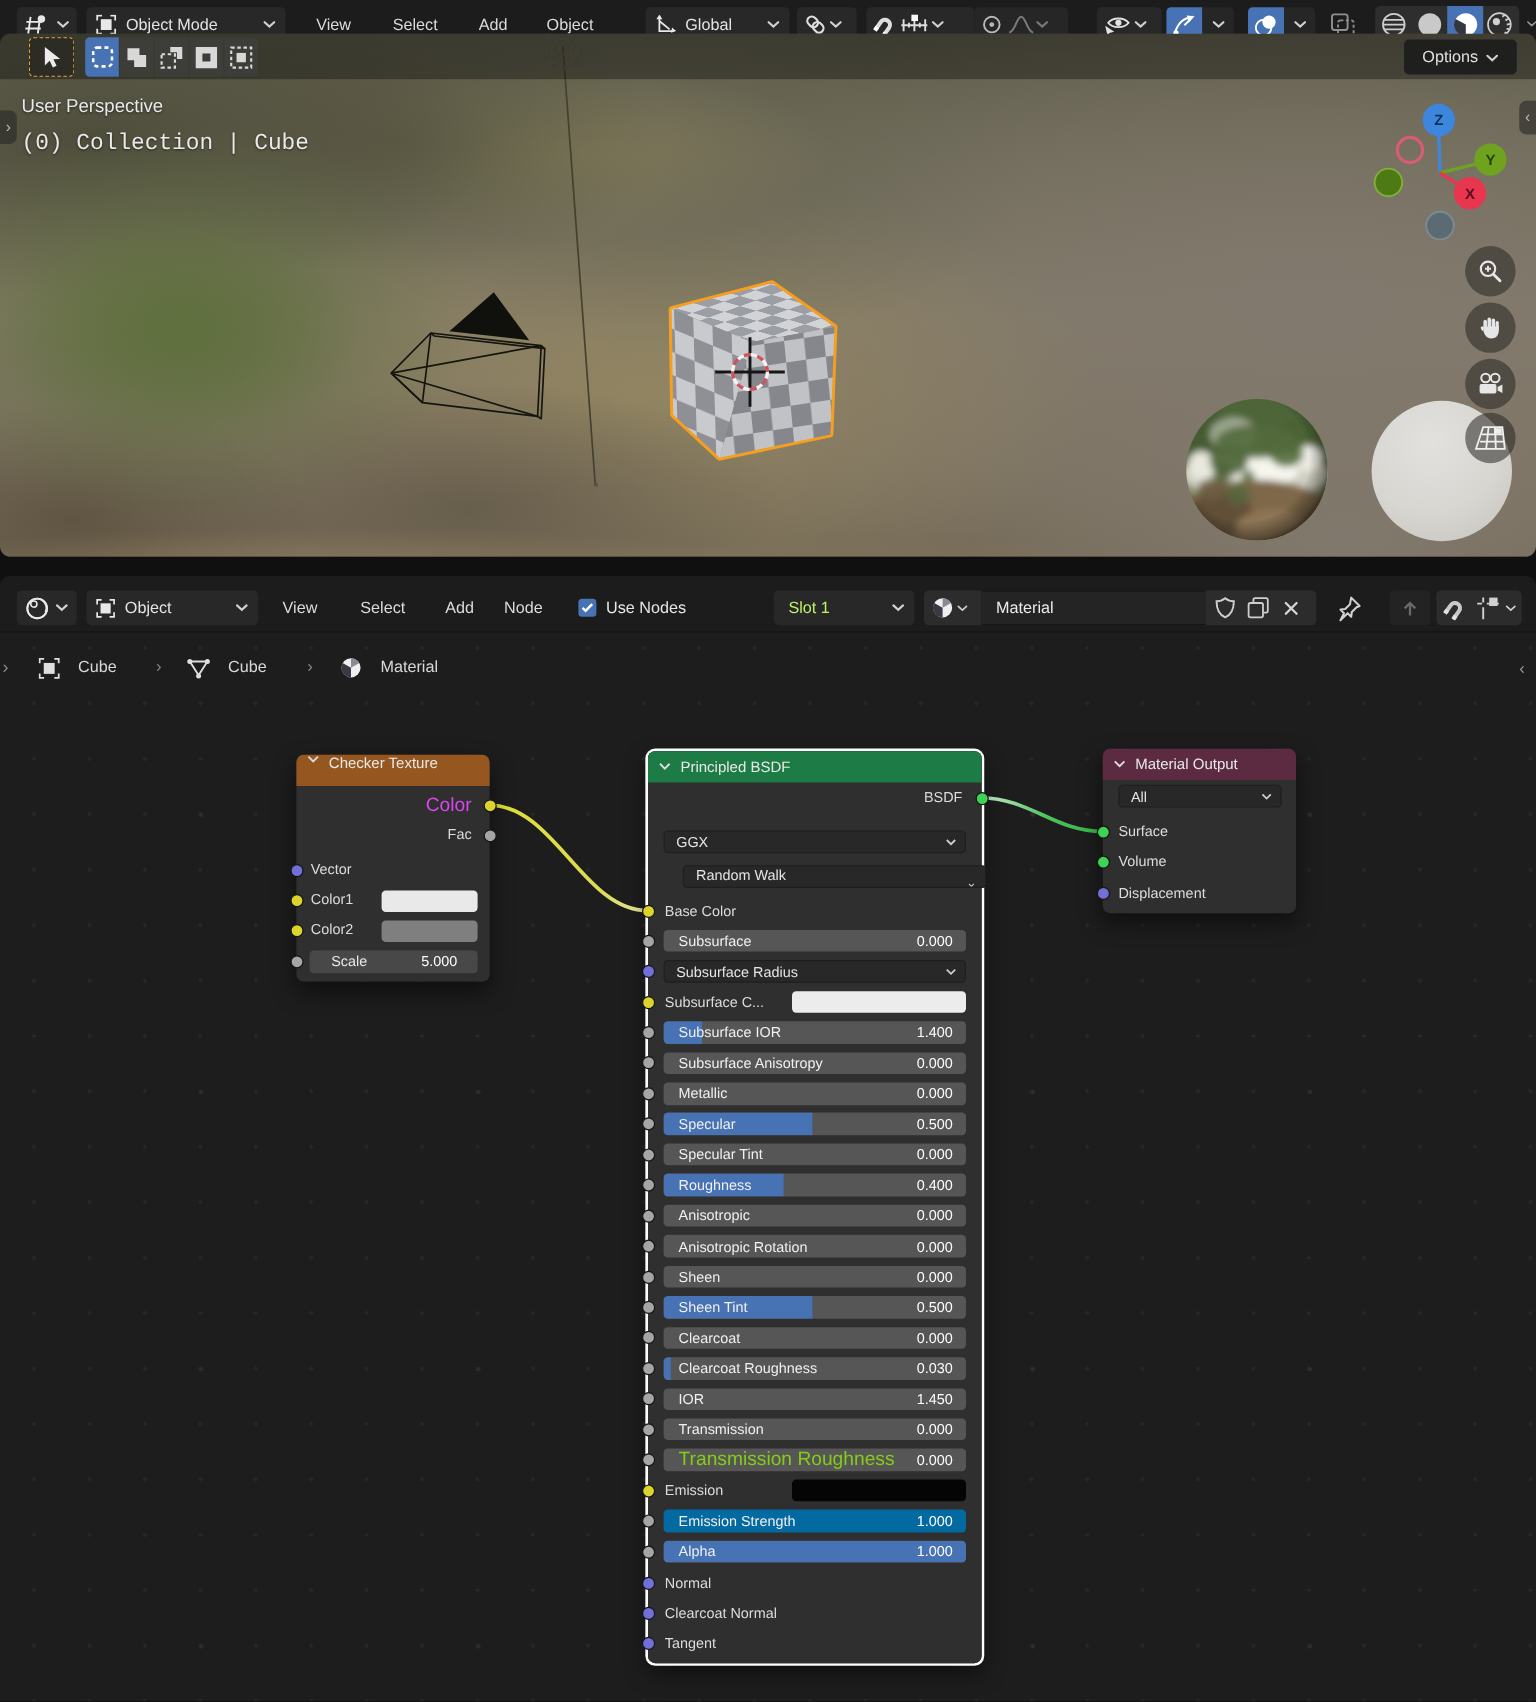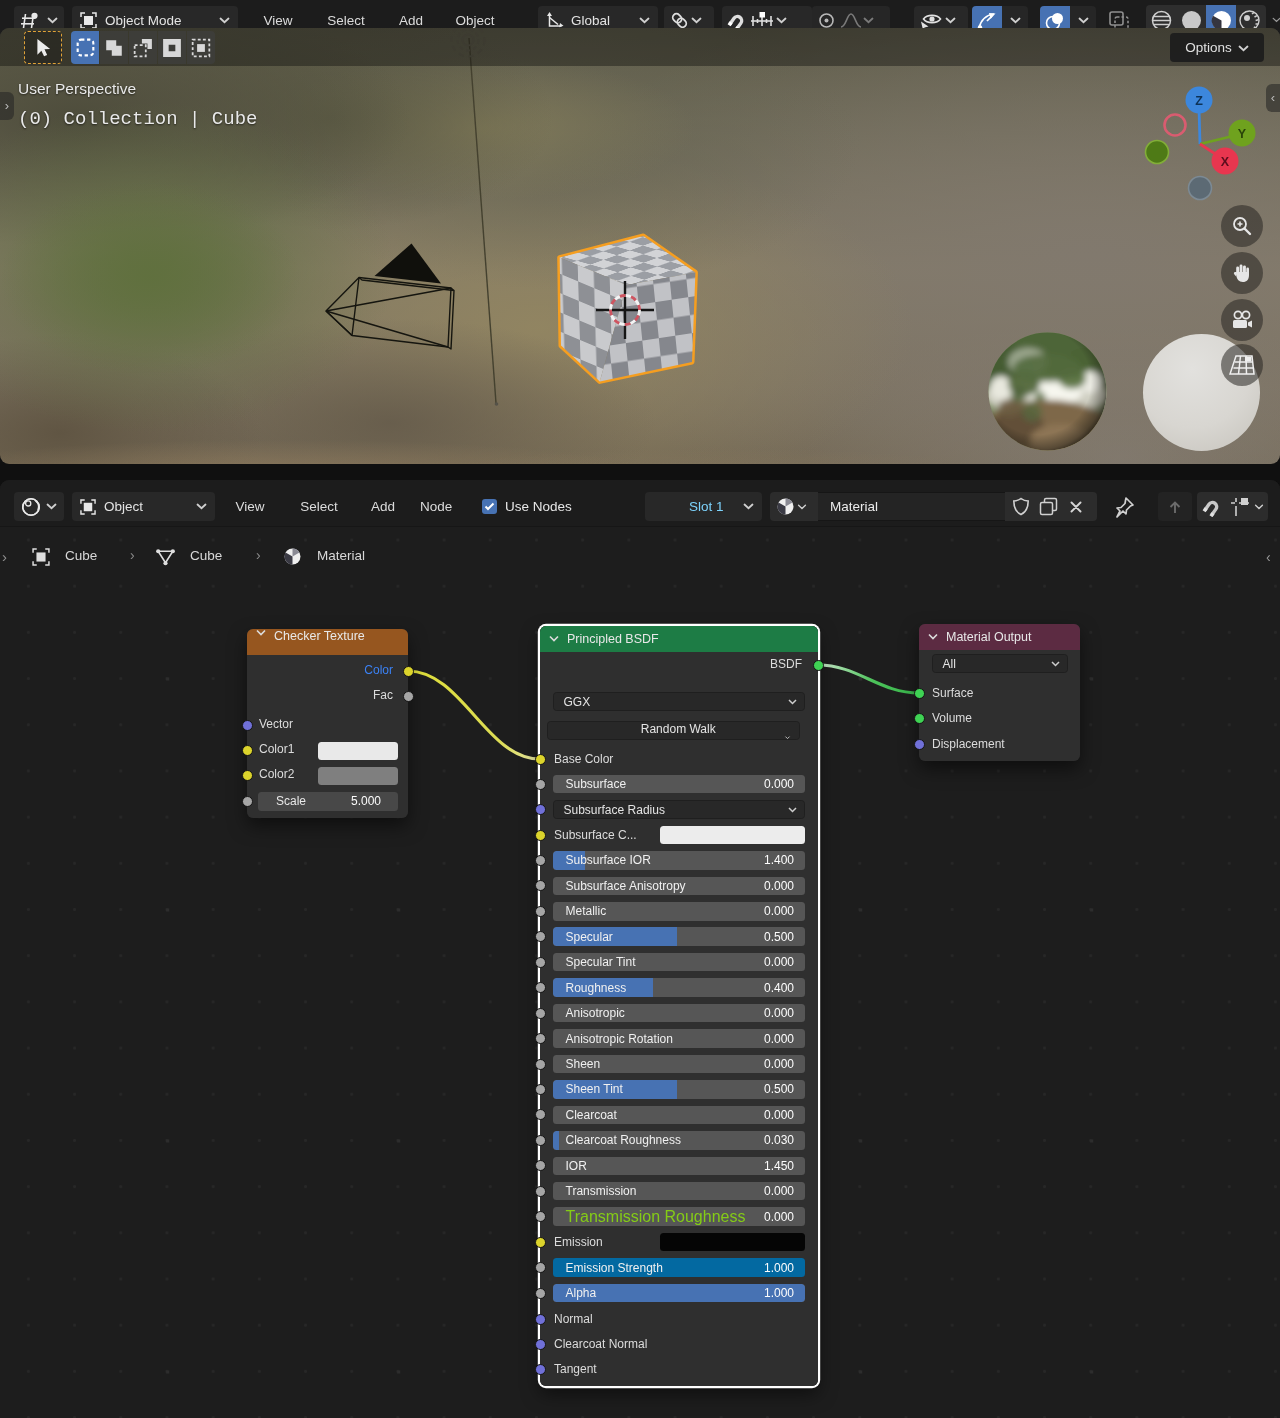--- a/index.html
+++ b/index.html
@@ -449,21 +449,21 @@
 <div class="menu" style="left:420px;top:12px;width:44px;text-align:left;">Node</div>
 <div class="abs" style="left:482px;top:19px;display:flex;align-items:center;">
 <div style="width:15px;height:15px;background:#4772b3;border-radius:3px;display:flex;align-items:center;justify-content:center;">
 <svg width="11" height="9" viewBox="0 0 11 9">
             <path d="M1.5 4.5 L4 7 L9.5 1.5" stroke="#fff" stroke-width="2" fill="none"></path>
           </svg>
 </div>
         <span style="color:#e6e6e6;font-size:13.5px;margin-left:8px;">Use Nodes</span>
       </div>
 <div class="btn" style="left:645px;top:12px;width:117px;height:29px;padding-left:12px;">
-<span style="color:#7dd3fc;font-size:13.5px;margin-left:32px;">Slot 1</span>
+<span style="color:#bef264;font-size:13.5px;">Slot 1</span>
 <span style="margin-left:auto;margin-right:8px;">
           <svg width="11" height="7" viewBox="0 0 11 7">
             <path d="M1.5 1.5 L5.5 5.2 L9.5 1.5" fill="none" stroke="#d0d0d0" stroke-width="1.8" stroke-linecap="round"></path>
           </svg>
         </span>
       </div>
 <div class="btn" style="left:770px;top:12px;width:48px;height:29px;padding-left:6px;background:#2c2c2c;border-radius:4px 0 0 4px;">
 <svg width="19" height="19" viewBox="0 0 20 20">
  <circle cx="10" cy="10" r="8.4" fill="#efefef"></circle>
  <path d="M10 10 L10 18.4 A 8.4 8.4 0 0 1 2.7 5.8 Z" fill="#3a3a44"></path>
@@ -565,21 +565,21 @@
 <path d="M408 191 C462 191 486 279 540 279" stroke="url(#wy)" stroke-width="3.1" fill="none"></path>
 <path d="M818 185 C858 185 879 213 919 213" stroke="url(#wg)" stroke-width="3.1" fill="none"></path>
 </svg>
 <div class="abs" style="left:247px;top:149px;width:161px;height:189px;border-radius:6px;background:rgba(48,48,48,0.97);box-shadow:0 8px 18px rgba(0,0,0,0.5);">
         <div style="position:absolute;left:0;top:0;width:100%;height:25.5px;background:#96561f;border-radius:6px 6px 0 0;display:flex;">
           <svg width="10" height="7" viewBox="0 0 10 7" style="margin-left:9px;">
             <path d="M1 1.5 L5 5.5 L9 1.5" stroke="#dcdcdc" stroke-width="1.6" fill="none"></path>
           </svg>
           <span style="color:#e8e8e8;font-size:12.5px;margin-left:8px;white-space:nowrap;">Checker Texture</span>
         </div>
-<div style="position:absolute;right:15px;top:34px;color:#3b82f6;font-size:12px;">Color</div>
+<div style="position:absolute;right:15px;top:34px;color:#d946ef;font-size:16px;">Color</div>
 <div style="position:absolute;right:15px;top:59px;color:#dcdcdc;font-size:12px;">Fac</div>
 <div style="position:absolute;left:12px;top:88px;color:#dcdcdc;font-size:12px;">Vector</div>
 <div style="position:absolute;left:12px;top:113px;color:#dcdcdc;font-size:12px;">Color1</div>
 <div style="position:absolute;left:71px;top:112.5px;width:80px;height:18.5px;background:#e9e9e9;border-radius:3.5px;"></div>
 <div style="position:absolute;left:12px;top:138px;color:#dcdcdc;font-size:12px;">Color2</div>
 <div style="position:absolute;left:71px;top:137.5px;width:80px;height:18.5px;background:#7f7f7f;border-radius:3.5px;"></div>
 <div style="position:absolute;left:11px;top:163px;width:140px;height:18.5px;background:#484848;border-radius:3.5px;
 display:flex;align-items:center;">
           <span style="color:#e8e8e8;font-size:12px;margin-left:18px;">Scale</span>
 <span style="color:#fbfbfb;font-size:12px;margin-left:auto;margin-right:17px;">5.000</span>
@@ -598,21 +598,21 @@
           </svg>
           <span style="color:#e8e8e8;font-size:12.5px;margin-left:8px;white-space:nowrap;">Principled BSDF</span>
         </div>
 <div style="position:absolute;right:16px;top:31px;color:#dcdcdc;font-size:12px;">BSDF</div>
 <div style="position:absolute;left:12.5px;top:65.75px;width:252.5px;height:19.5px;background:#282828;border:1px solid #1f1f1f;border-radius:3.5px;display:flex;align-items:center;">
           <span style="color:#e4e4e4;font-size:12px;margin-left:10px;">GGX</span>
           <svg width="9" height="6" viewBox="0 0 9 6" style="margin-left:auto;margin-right:7px;">
             <path d="M1 1 L4.5 4.5 L8 1" stroke="#cdcdcd" stroke-width="1.5" fill="none"></path>
           </svg>
         </div>
-        <div style="position:absolute;left:7px;top:94.75px;width:252.5px;height:19.5px;background:#282828;border:1px solid #1f1f1f;border-radius:3.5px;display:flex;align-items:center;flex-direction:column;">
+        <div style="position:absolute;left:29px;top:94.75px;width:252.5px;height:19.5px;background:#282828;border:1px solid #1f1f1f;border-radius:3.5px;display:flex;flex-direction:column;">
           <span style="color:#e4e4e4;font-size:12px;margin-left:10px;">Random Walk</span>
           <svg width="9" height="6" viewBox="0 0 9 6" style="margin-left:auto;margin-right:7px;">
             <path d="M1 1 L4.5 4.5 L8 1" stroke="#cdcdcd" stroke-width="1.5" fill="none"></path>
           </svg>
         </div>
         <div style="position:absolute;left:14px;top:125.5px;color:#dcdcdc;font-size:12px;">Base Color</div>
         <div style="position:absolute;left:12.5px;top:148.75px;width:252.5px;height:18.5px;background:#565656;border-radius:3.5px;overflow:hidden;">
           <div style="position:absolute;left:0;top:0;width:100%;height:100%;display:flex;align-items:center;">
             <span style="color:#f0f0f0;font-size:12px;margin-left:13px;white-space:nowrap;">Subsurface</span>
             <span style="color:#fdfdfd;font-size:12px;margin-left:auto;margin-right:11px;">0.000</span>

